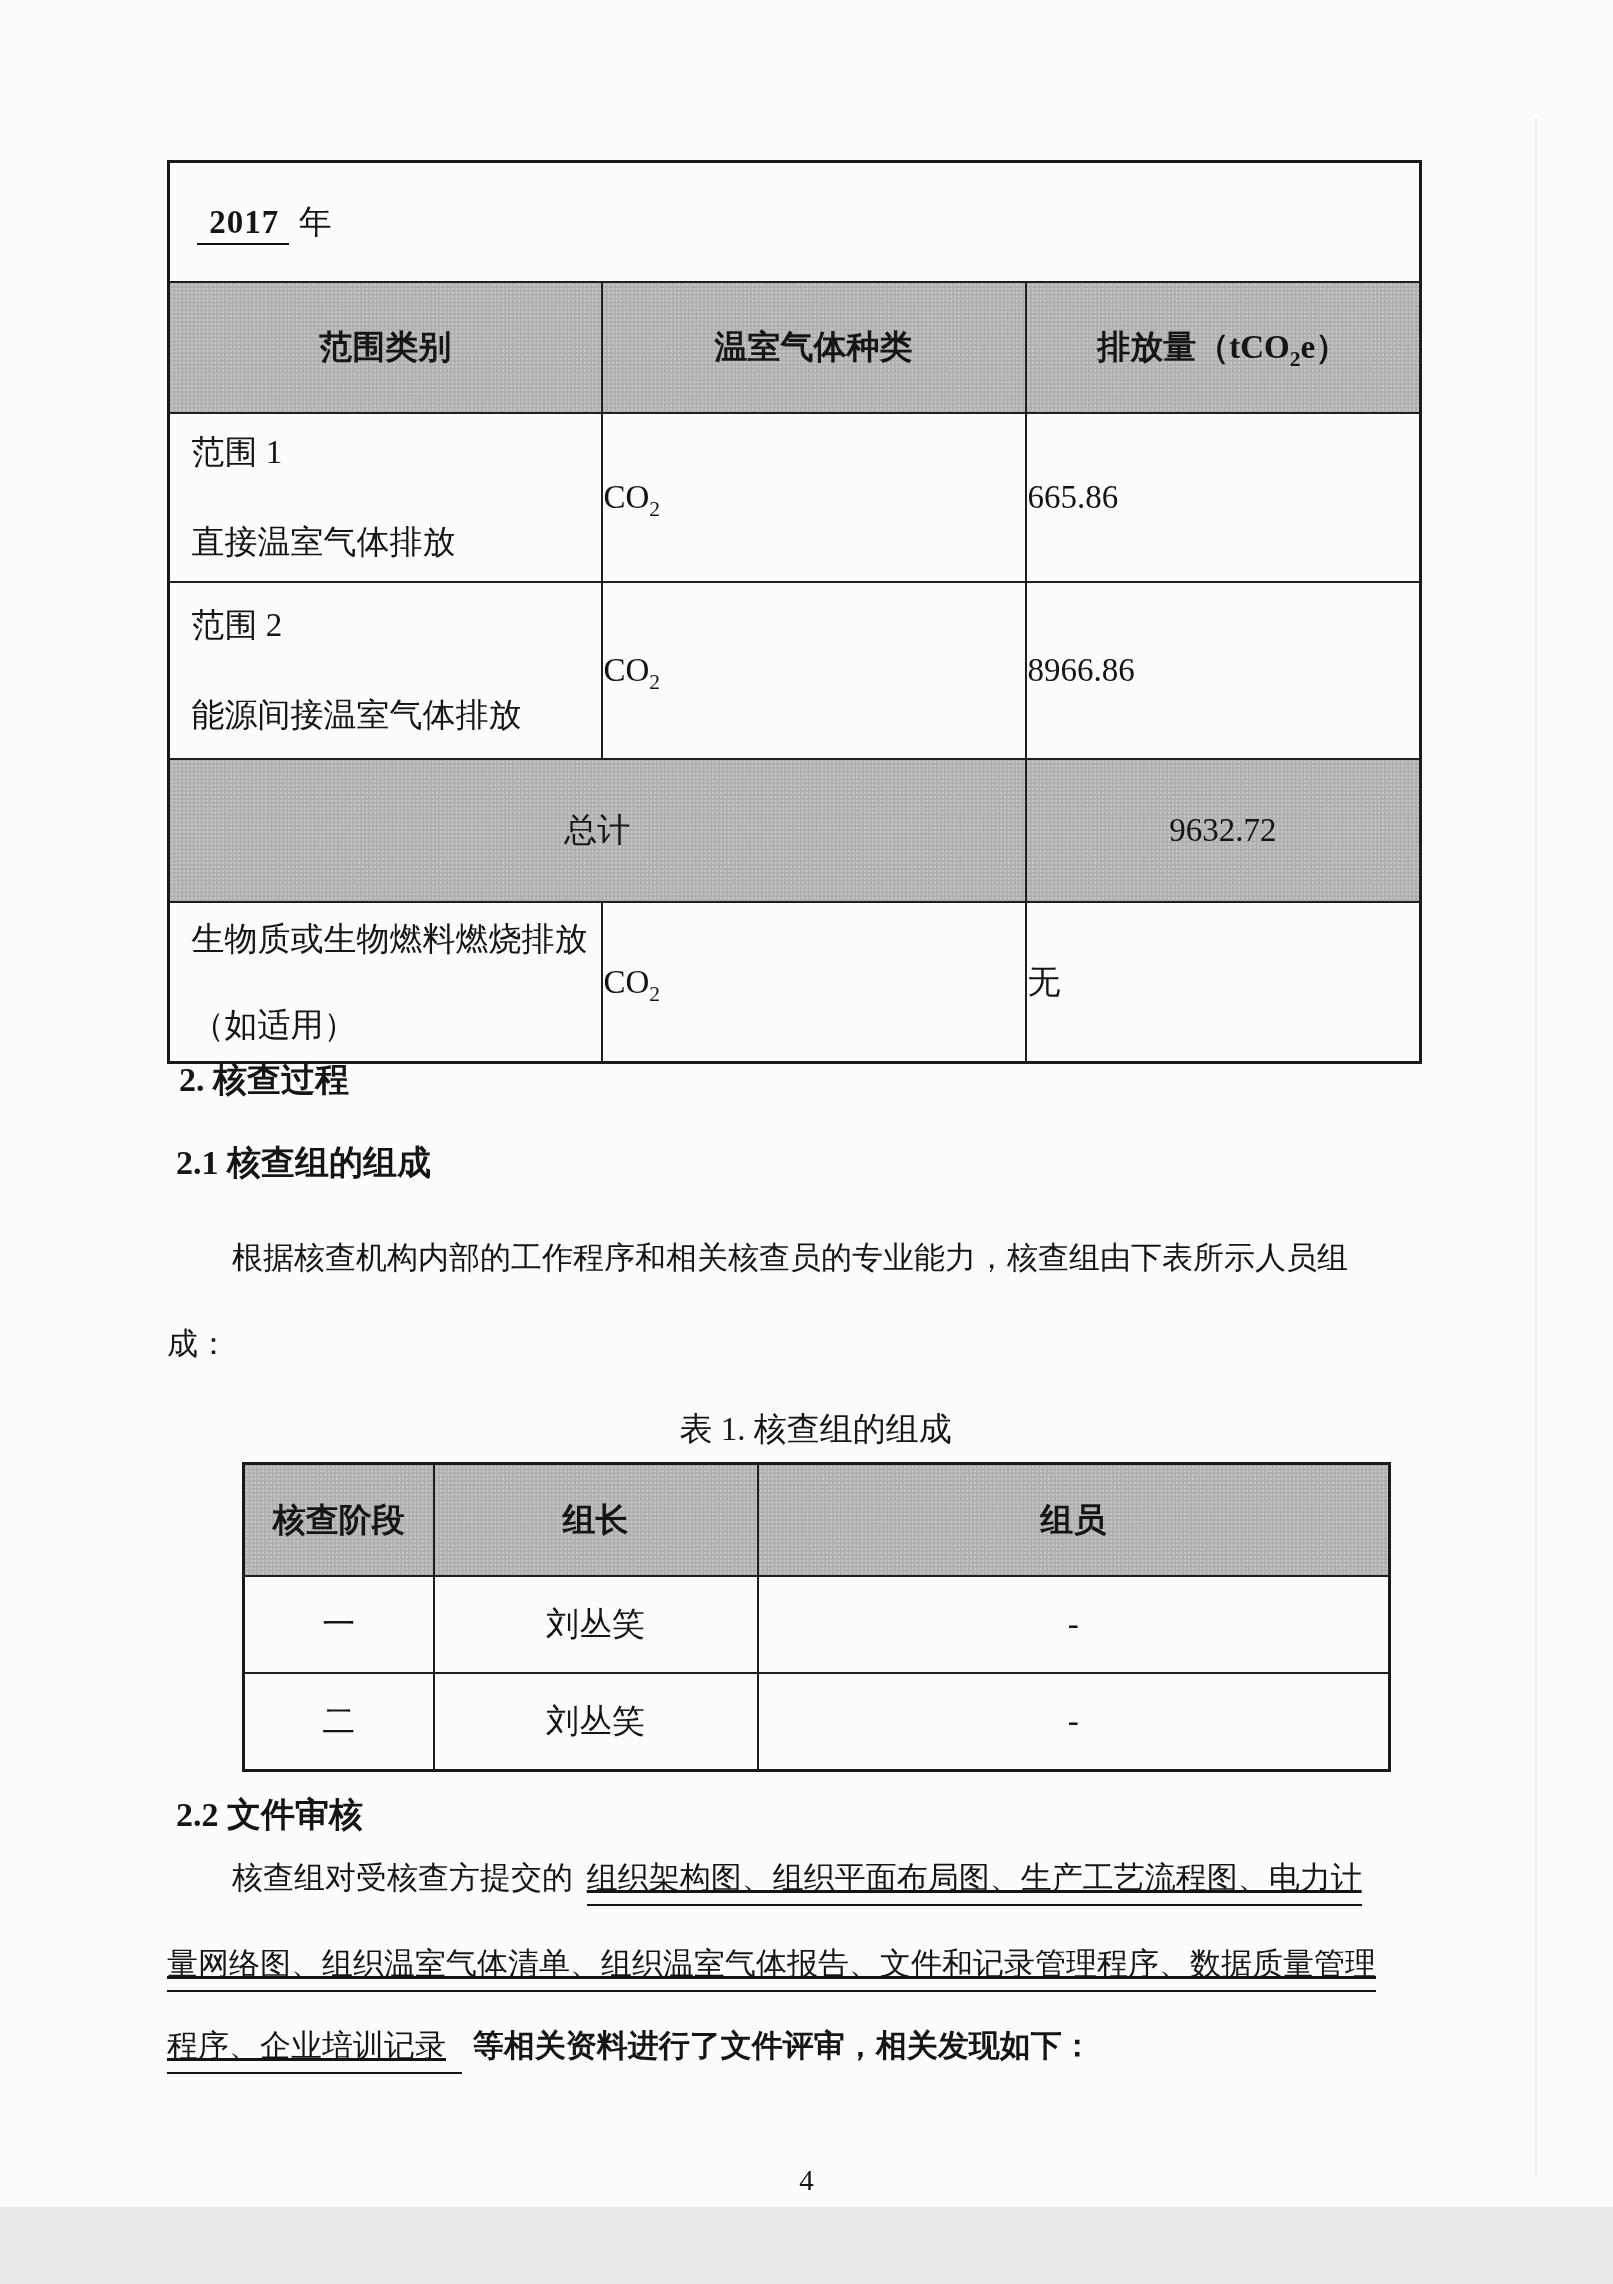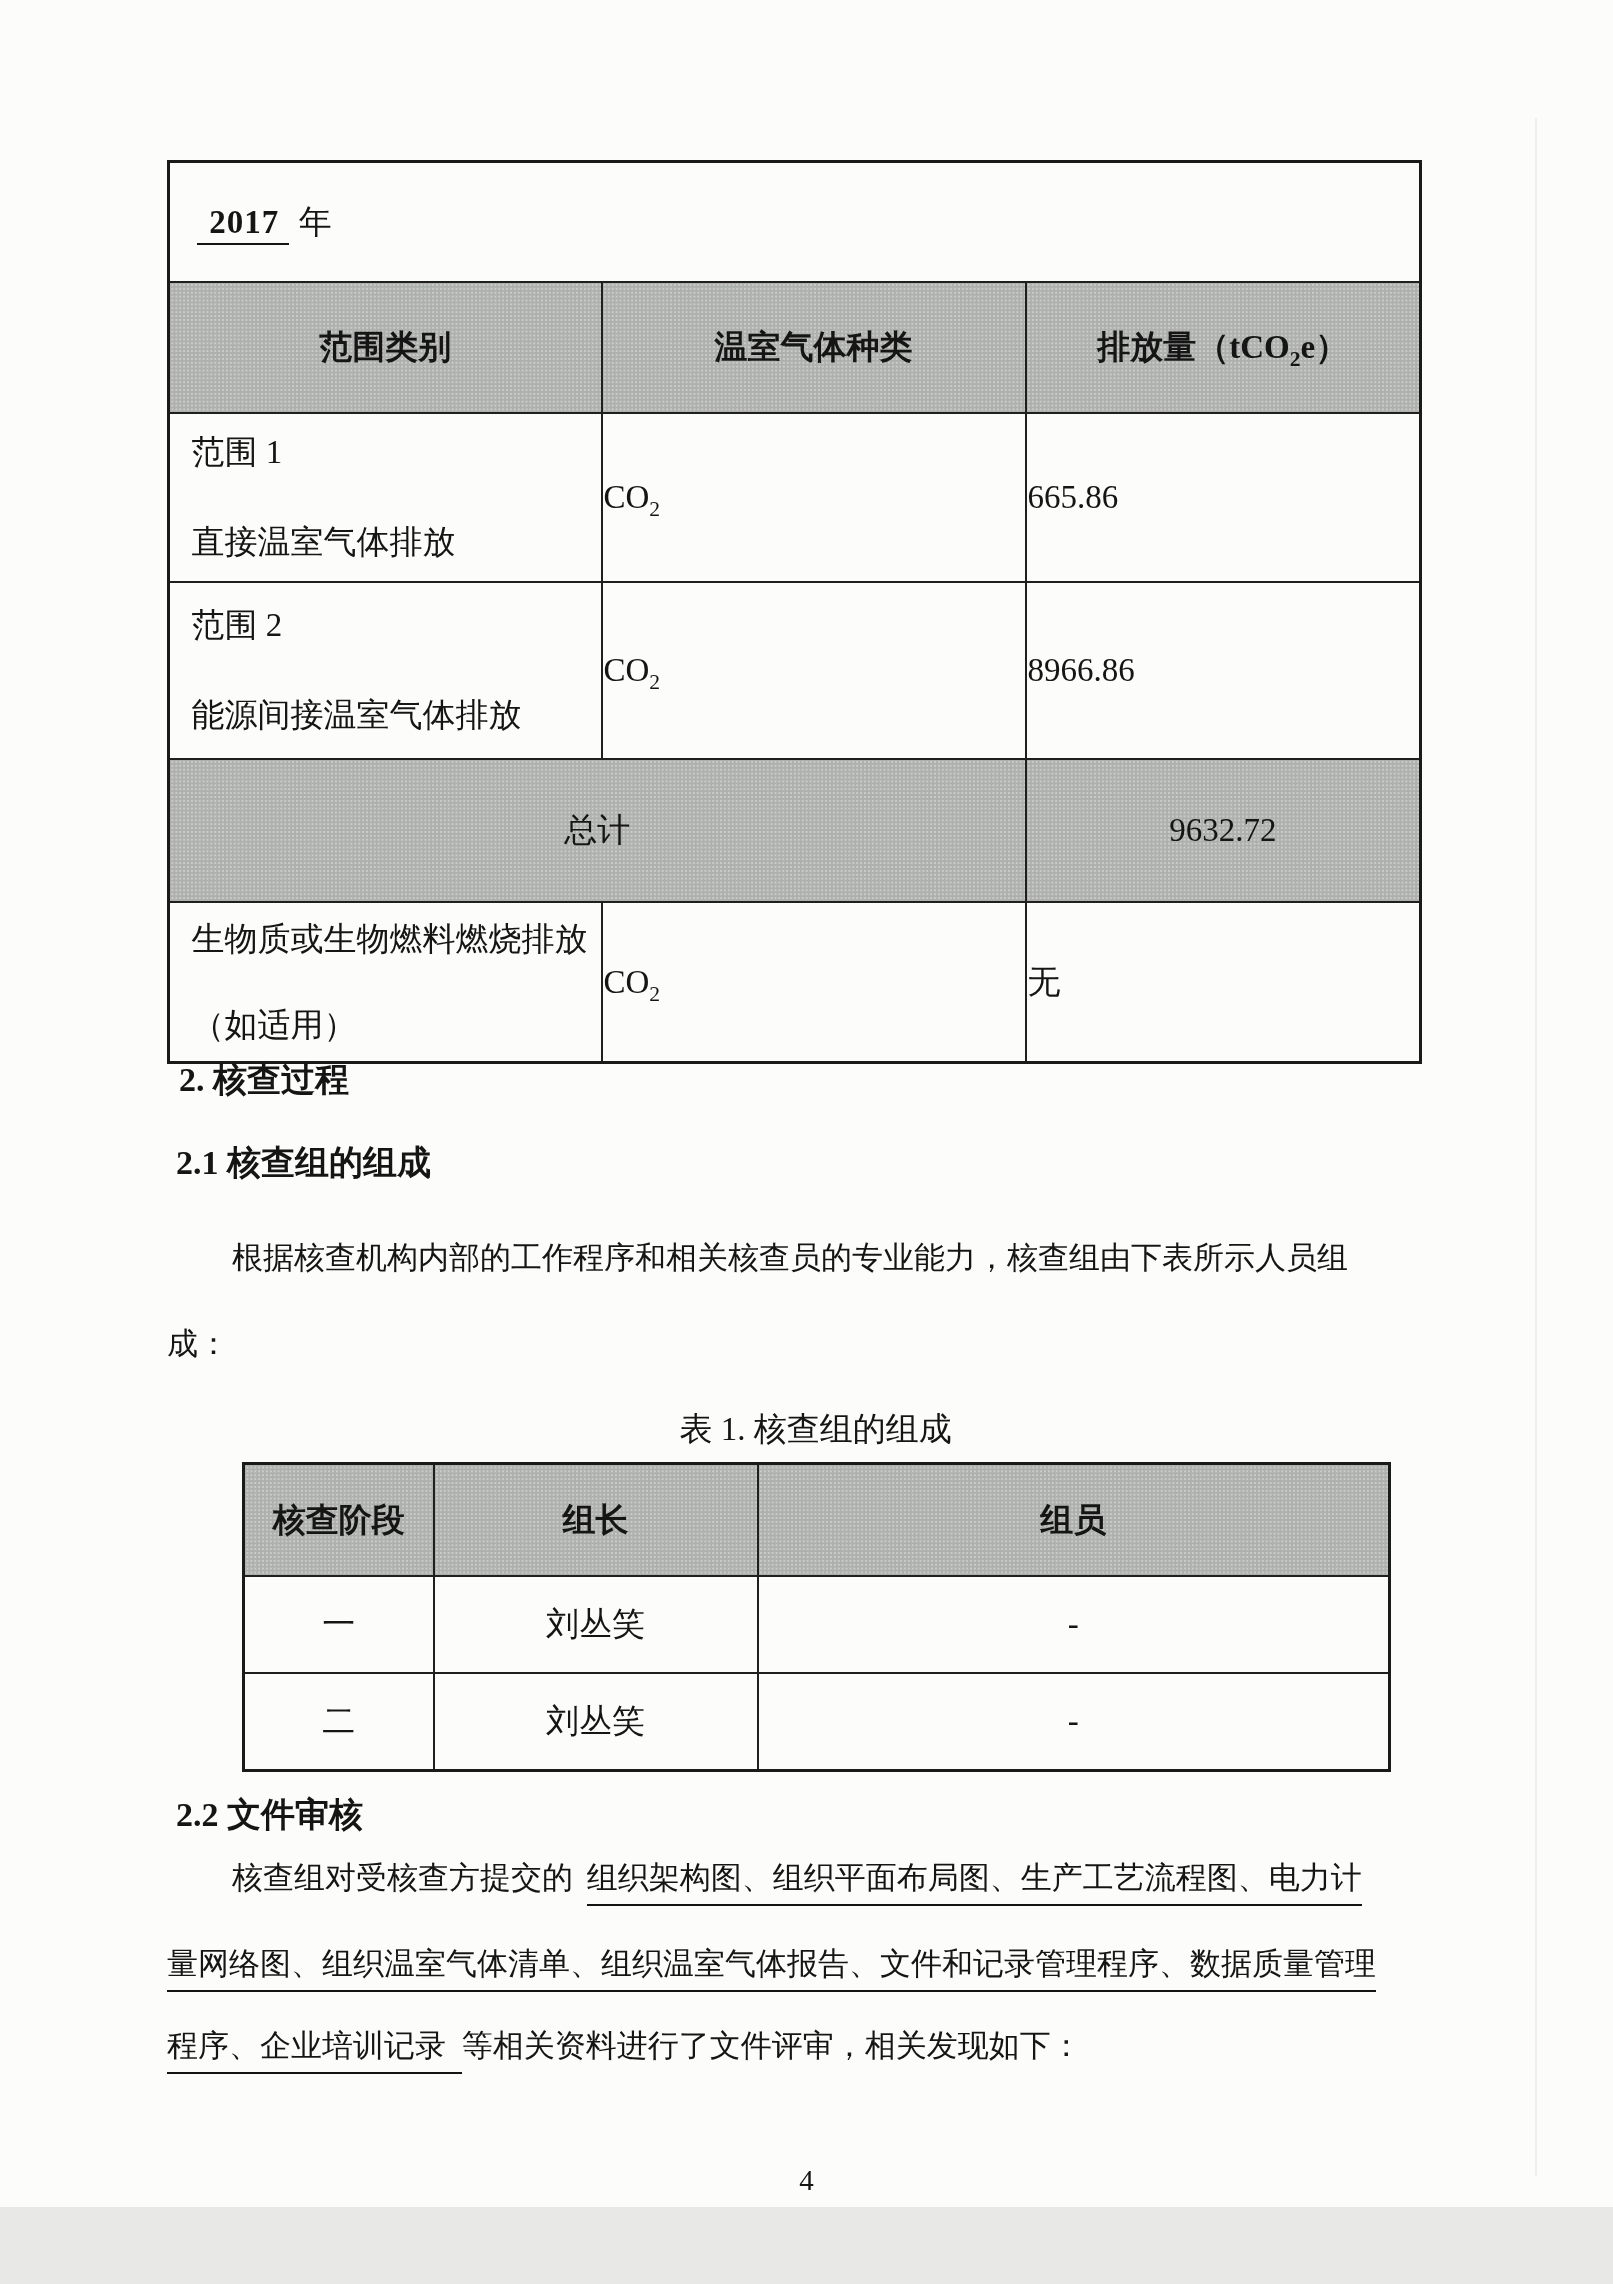--- a/index.html
+++ b/index.html
@@ -47,23 +47,23 @@
   .h2{position:absolute;font-size:34px;font-weight:bold;white-space:nowrap;}
   .s2{left:179px;top:1057px;}
   .s21{left:176px;top:1140px;}
   .s22{left:176px;top:1792px;}
   .pline{position:absolute;left:167px;width:1294px;font-size:31px;white-space:nowrap;}
   .p21l1{top:1237px;text-indent:65px;}
   .p21l2{top:1323px;}
   .p22l1{top:1857px;text-indent:65px;}
   .p22l2{top:1943px;}
   .p22l3{top:2025px;}
-  .u2{border-bottom:2.9px solid #141414;padding-bottom:8.8px;}
+  .u2{border-bottom:2.9px solid #141414;padding-bottom:8.8px;text-decoration:underline;}
   .gap-r{margin-right:13.7px;}
-  .gap-l{margin-left:0;}
+  .gap-l{margin-left:11px;font-weight:bold;}
 
   .tbl-caption{position:absolute;left:242px;top:1407px;width:1147px;text-align:center;font-size:33px;font-weight:normal;}
 
   
   .team-wrap{position:absolute;left:242px;top:1462px;width:1147px;}
   .team{border:3.9px solid #1a1a1a;}
   .team td{border:2px solid #1f1f1f;vertical-align:middle;text-align:center;font-size:33px;}
   .t-head td{height:108px;font-weight:bold;}
   .t-row td{height:93px;}
 

